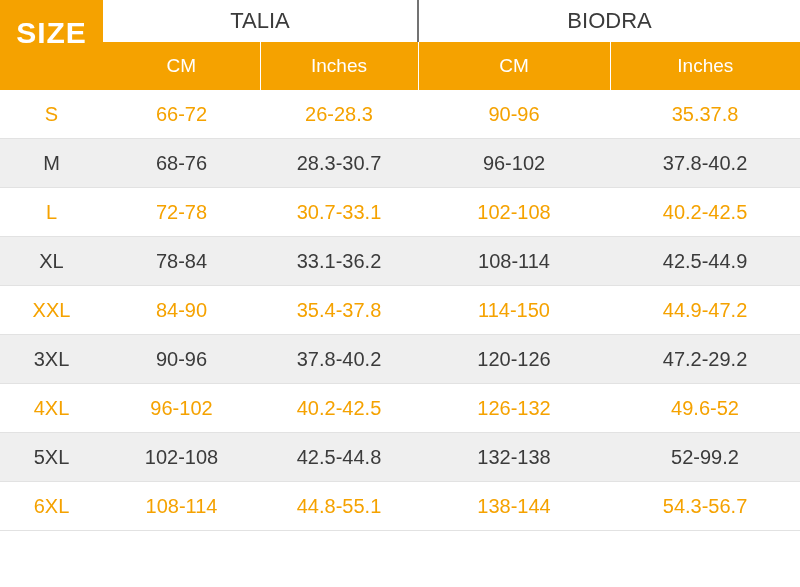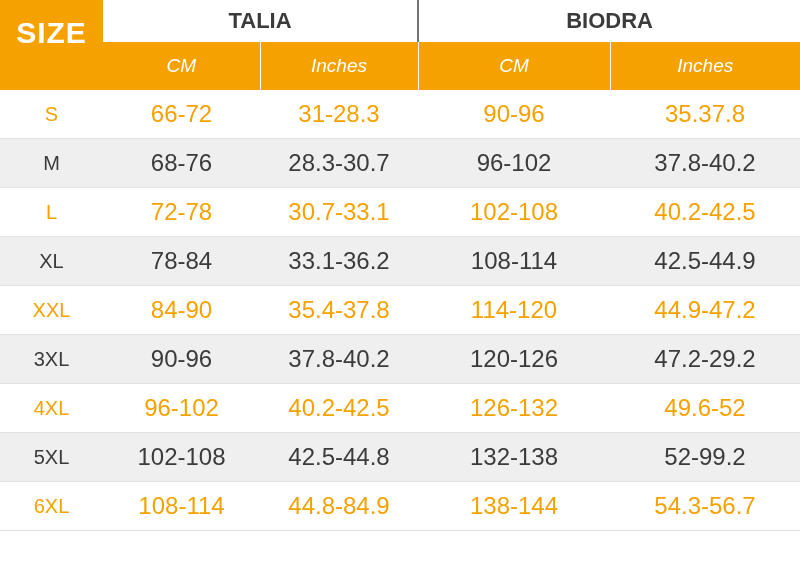--- a/index.html
+++ b/index.html
@@ -52,52 +52,50 @@
   .hdr-size-inner {
     position: relative;
     top: -12px;
   }
   .hdr-group {
     background: #ffffff;
     color: #3b3b3b;
     font-size: 22px;
     height: 40px;
     border-bottom: 2px solid #F5A200;
-    font-weight: bold;
   }
   .hdr-group.divider-left {
     border-left: 2px solid #737373;
   }
   .hdr-sub {
     background: #F5A200;
     color: #ffffff;
     font-size: 19px;
     height: 45px;
-    font-style: italic;
   }
   .hdr-sub.sep {
     border-left: 1px solid #ffffff;
   }
 
   
   tr.row-odd td {
     background: #ffffff;
   }
   tr.row-even td {
     background: #efefef;
   }
   tr.row-odd td {
     color: #F5A200;
   }
   tr.row-even td {
     color: #3b3b3b;
   }
   tr.data td {
     height: 48px;
-    font-size: 24px;
+    font-size: 20px;
     border-bottom: 1px solid #e2e2e2;
   }
   tr.data td.size-cell {
     font-size: 20px;
   }
   .footer-blank {
     height: 40px;
     background: #ffffff;
   }
 </style>
@@ -125,21 +123,21 @@
         <td class="hdr-sub">CM</td>
         <td class="hdr-sub sep">Inches</td>
         <td class="hdr-sub sep">CM</td>
         <td class="hdr-sub sep">Inches</td>
       </tr>
     </thead>
     <tbody>
       <tr class="data row-odd">
         <td class="size-cell">S</td>
         <td>66-72</td>
-        <td>31-28.3</td>
+        <td>26-28.3</td>
         <td>90-96</td>
         <td>35.37.8</td>
       </tr>
       <tr class="data row-even">
         <td class="size-cell">M</td>
         <td>68-76</td>
         <td>28.3-30.7</td>
         <td>96-102</td>
         <td>37.8-40.2</td>
       </tr>
@@ -154,21 +152,21 @@
         <td class="size-cell">XL</td>
         <td>78-84</td>
         <td>33.1-36.2</td>
         <td>108-114</td>
         <td>42.5-44.9</td>
       </tr>
       <tr class="data row-odd">
         <td class="size-cell">XXL</td>
         <td>84-90</td>
         <td>35.4-37.8</td>
-        <td>114-120</td>
+        <td>114-150</td>
         <td>44.9-47.2</td>
       </tr>
       <tr class="data row-even">
         <td class="size-cell">3XL</td>
         <td>90-96</td>
         <td>37.8-40.2</td>
         <td>120-126</td>
         <td>47.2-29.2</td>
       </tr>
       <tr class="data row-odd">
@@ -181,20 +179,20 @@
       <tr class="data row-even">
         <td class="size-cell">5XL</td>
         <td>102-108</td>
         <td>42.5-44.8</td>
         <td>132-138</td>
         <td>52-99.2</td>
       </tr>
       <tr class="data row-odd">
         <td class="size-cell">6XL</td>
         <td>108-114</td>
-        <td>44.8-84.9</td>
+        <td>44.8-55.1</td>
         <td>138-144</td>
         <td>54.3-56.7</td>
       </tr>
     </tbody>
   </table>
   <div class="footer-blank"></div>
 </div>
 
 </body></html>

